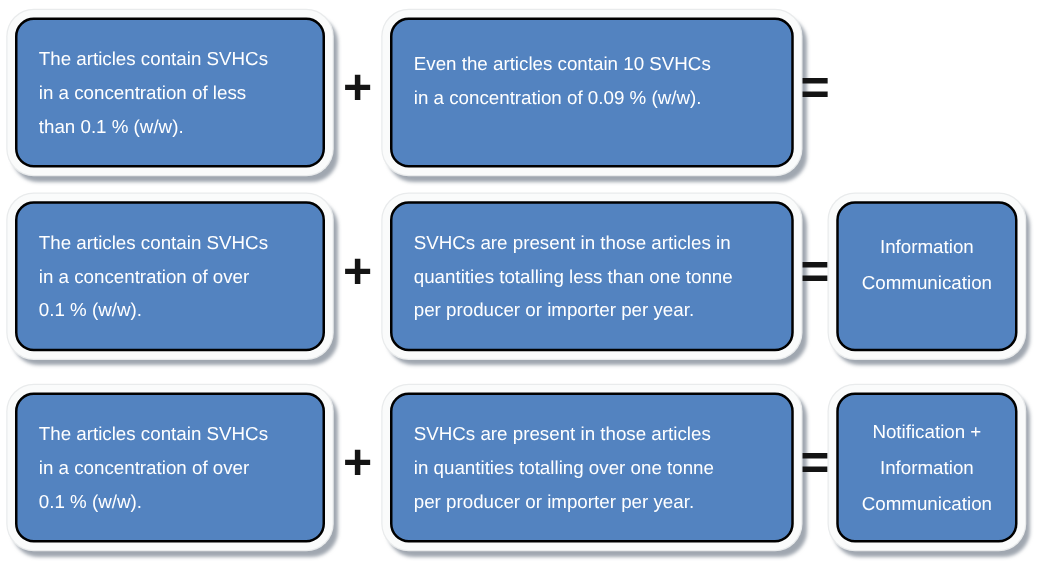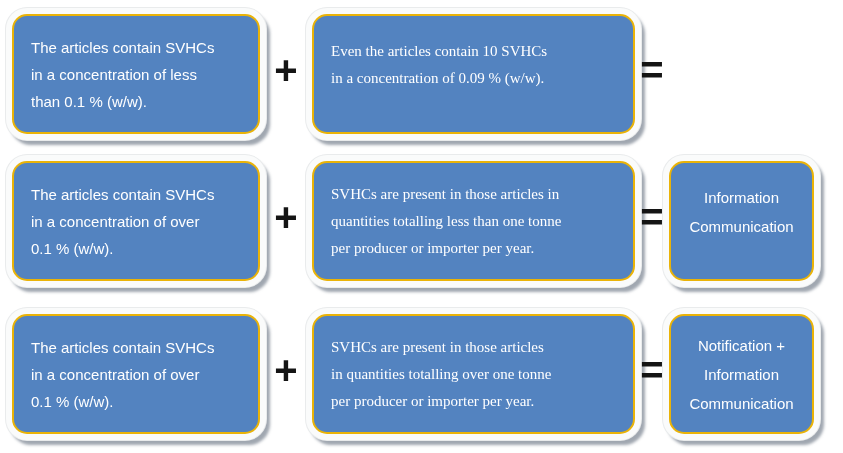--- a/index.html
+++ b/index.html
@@ -26,28 +26,28 @@
   .box {
     background: #fafbfb;
     border-radius: 21px;
     padding: 6px;
     box-shadow: 0 0 0 1px #e9ebec, 4px 5px 3px rgba(128, 138, 150, 0.75);
     display: flex;
   }
   .fill {
     flex: 1;
     background: #5383c0;
-    border: 2px solid #eab308;
+    border: 2px solid #000000;
     border-radius: 15px;
     display: flex;
     align-items: center;
   }
   .fill.up { padding-bottom: 18px; }
   .cond   { width: 260px; }
-  .mid    { width: 335px; font-family: Liberation Serif, serif; }
+  .mid    { width: 335px; }
   .result { width: 157px; }
   .txt {
     color: #ffffff;
     font-size: 15px;
     line-height: 27px;
     white-space: pre-line;
     padding: 0 10px 0 17px;
   }
   .result .txt {
     width: 100%;

